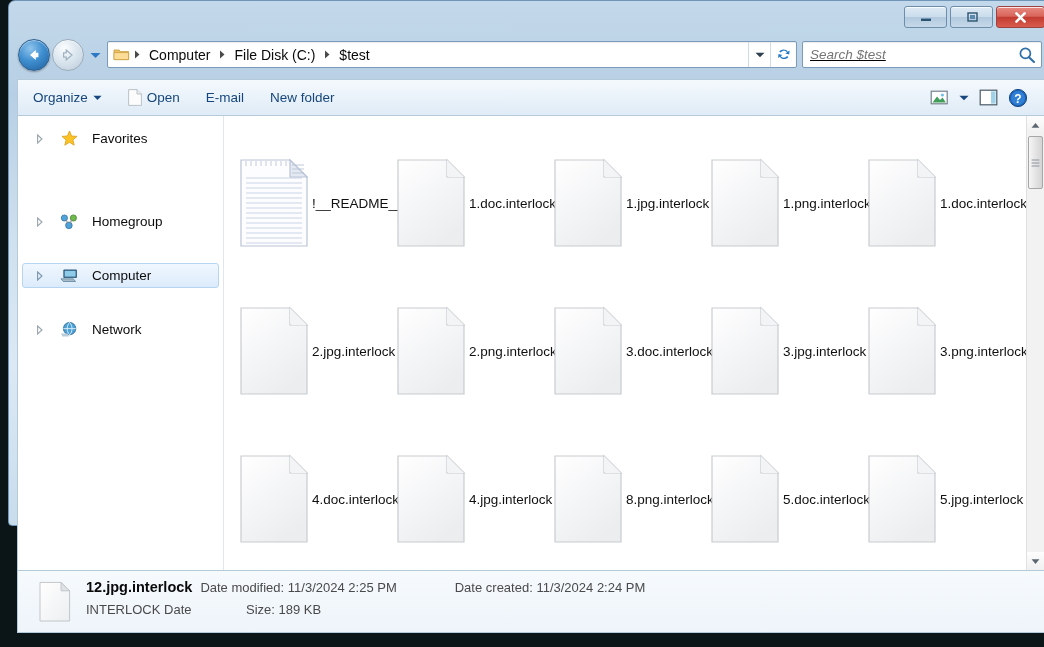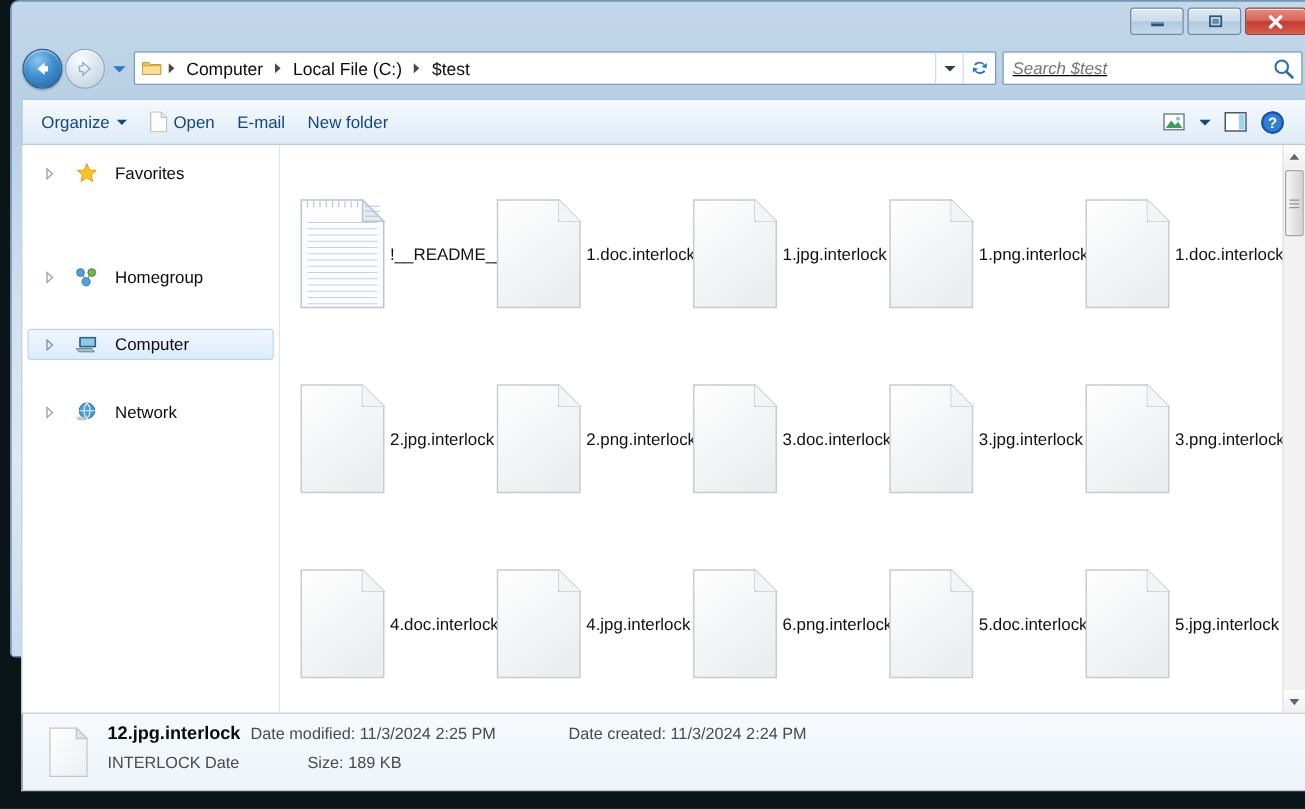--- a/index.html
+++ b/index.html
@@ -169,20 +169,21 @@
   #command-bar {
     position: absolute;
     left: 8px; top: 78px;
     width: 1028px; height: 36px;
     background: linear-gradient(180deg, #f4f9fd 0%, #eaf2fa 50%, #dfebf6 100%);
     border: 1px solid #b4c9da;
     border-bottom: none;
     display: flex;
     align-items: center;
     padding: 0 6px;
+    gap: 8px;
   }
   .cmd-item {
     display: flex;
     align-items: center;
     gap: 5px;
     height: 26px;
     padding: 0 9px;
     font-size: 13.5px;
     color: #16477c;
     border-radius: 3px;
@@ -432,21 +433,21 @@
           <svg width="7" height="9" viewBox="0 0 7 9">
               <path d="M1 0.5 L5.5 4.5 L1 8.5 Z" fill="#4a4a4a"></path>
             </svg>
         </div>
         <span class="crumb">Computer</span>
         <div class="crumb-sep">
           <svg width="7" height="9" viewBox="0 0 7 9">
               <path d="M1 0.5 L5.5 4.5 L1 8.5 Z" fill="#4a4a4a"></path>
             </svg>
         </div>
-        <span class="crumb">Local File (C:)</span>
+        <span class="crumb">File Disk (C:)</span>
         <div class="crumb-sep">
           <svg width="7" height="9" viewBox="0 0 7 9">
               <path d="M1 0.5 L5.5 4.5 L1 8.5 Z" fill="#4a4a4a"></path>
             </svg>
         </div>
         <span class="crumb">$test</span>
       </div>
       <div id="address-dropdown">
         <svg width="10" height="6" viewBox="0 0 10 6">
           <path d="M0.5 0.8 L5 5.2 L9.5 0.8 Z" fill="#2e3f4f"></path>
@@ -816,21 +817,21 @@
                   <linearGradient id="gf12" x1="0" y1="0" x2="0.6" y2="1">
                     <stop offset="0%" stop-color="#ffffff"></stop>
                     <stop offset="100%" stop-color="#ebedef"></stop>
                   </linearGradient>
                 </defs>
                 <path d="M3 2 L52 2 L69 19 L69 88 L3 88 Z" fill="url(#gf12)" stroke="#c8ccd0" stroke-width="1.2"></path>
                 <path d="M52 2 L52 19 L69 19 Z" fill="#e2e5e8" stroke="#c8ccd0" stroke-width="1.2"></path>
                 <path d="M52 2 L69 19 L54 19 Q52 19 52 17 Z" fill="#f3f4f5"></path>
               </svg>
             </div>
-            <div class="file-label">6.png.interlock</div>
+            <div class="file-label">8.png.interlock</div>
           </div>
           <div class="file-item">
             <div class="file-icon-wrap">
               <svg width="74" height="92" viewBox="0 0 74 92">
                 <defs>
                   <linearGradient id="gf13" x1="0" y1="0" x2="0.6" y2="1">
                     <stop offset="0%" stop-color="#ffffff"></stop>
                     <stop offset="100%" stop-color="#ebedef"></stop>
                   </linearGradient>
                 </defs>

